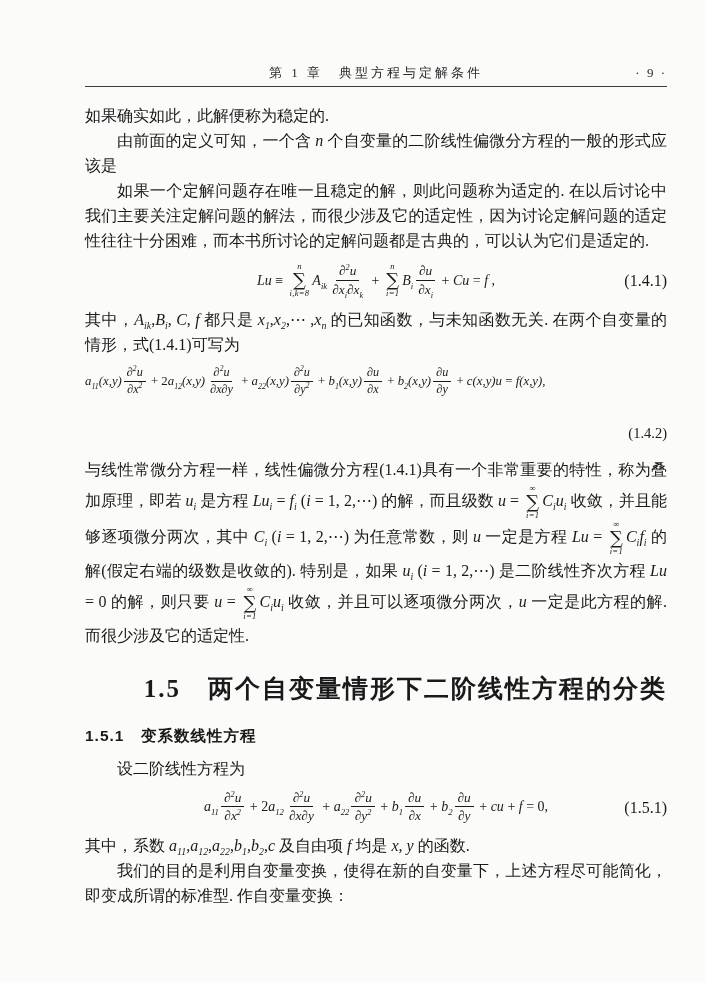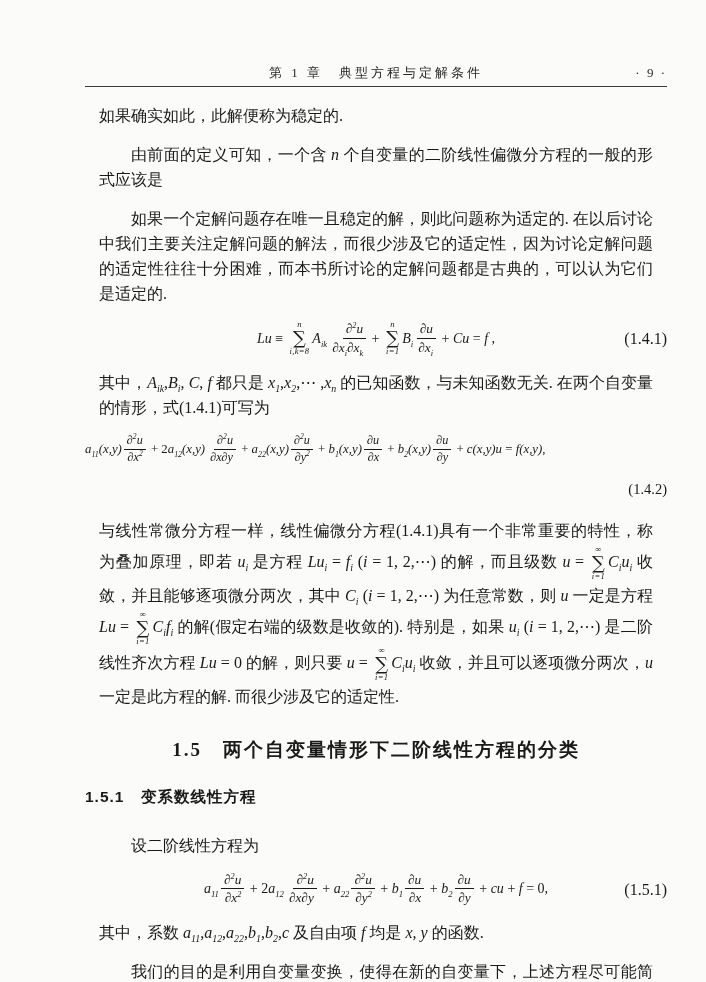--- a/index.html
+++ b/index.html
@@ -7,41 +7,41 @@
     width:706px;height:982px;box-sizing:border-box;margin:0 auto;
     background:#fbfbfa;color:#1a1a1a;overflow:hidden;
     padding:64px 39px 0 85px;
     font-family:"Liberation Serif","DejaVu Serif",serif;
   }
   .header{position:relative;text-align:center;font-size:13px;height:18px;color:#2b2b2b;}
   .chapter{letter-spacing:3px;}
   .pageno{position:absolute;right:0;top:1px;letter-spacing:2px;}
   .header-rule{border-bottom:1.5px solid #3c3c3c;margin-top:4px;}
   .pbody{margin-top:16px;font-size:16px;line-height:25px;text-align:justify;}
-  .para{margin:14px;}
+  .para{margin:0;}
   .para.indent{text-indent:2em;}
   .para.loose{line-height:29px;}
-  .sec-title{font-size:19px;font-weight:bold;text-align:center;letter-spacing:2px;margin:26px 0 22px;font-family:"Liberation Serif","DejaVu Serif",serif;}
-  .subsec-title{font-size:15.5px;font-weight:bold;margin:16px 0 24px;letter-spacing:1px;font-family:"Liberation Sans","DejaVu Sans",sans-serif;}
+  .sec-title{font-size:25px;font-weight:bold;text-align:right;letter-spacing:2px;margin:26px 0 22px;font-family:"Liberation Serif","DejaVu Serif",serif;}
+  .subsec-title{font-size:15.5px;font-weight:bold;margin:16px 0 8px;letter-spacing:1px;font-family:"Liberation Sans","DejaVu Sans",sans-serif;}
   .eq-block{margin:9px 0;}
   .eq-row{position:relative;text-align:center;}
   .eq-left .eq-row{text-align:left;}
   .eq-line{display:inline-flex;align-items:center;white-space:nowrap;font-size:14px;}
   .eq-tight .eq-line{font-size:12.8px;}
   .eq-line .mt,.eq-line .mi{white-space:pre;}
   .mi{font-style:italic;}
   sub.msub,sup.msup{font-size:0.62em;line-height:0;font-style:italic;}
-  .frac{display:inline-flex;flex-direction:column;align-items:flex-end;vertical-align:middle;margin:0 2px;line-height:1.15;font-size:0.95em;}
+  .frac{display:inline-flex;flex-direction:column;align-items:center;vertical-align:middle;margin:0 2px;line-height:1.15;font-size:0.95em;}
   .frac .num{padding:0 3px 1px;border-bottom:1px solid currentColor;}
   .frac .den{padding:1px 3px 0;}
   .sum{display:inline-flex;flex-direction:column;align-items:center;vertical-align:middle;margin:0 3px;line-height:1;}
   .sum .lim{font-size:8.5px;line-height:9px;font-style:italic;letter-spacing:0.3px;}
   .sum .sigma{font-size:18px;line-height:18px;font-family:"DejaVu Serif",serif;}
   .eq-label{position:absolute;right:0;top:50%;transform:translateY(-50%);font-size:16px;font-style:normal;}
-  .eq-label-row{text-align:right;font-size:14.5px;margin-top:12px;}
+  .eq-label-row{text-align:right;font-size:14.5px;margin-top:24px;}
 </style>
 </head>
 <body>
 
 <div class="page" style="background: rgb(251, 251, 250); color: rgb(26, 26, 26);">
   <div class="header">
     <span class="chapter">第 1 章　典型方程与定解条件</span>
     <span class="pageno">· 9 ·</span>
   </div>
   <div class="header-rule"></div>

